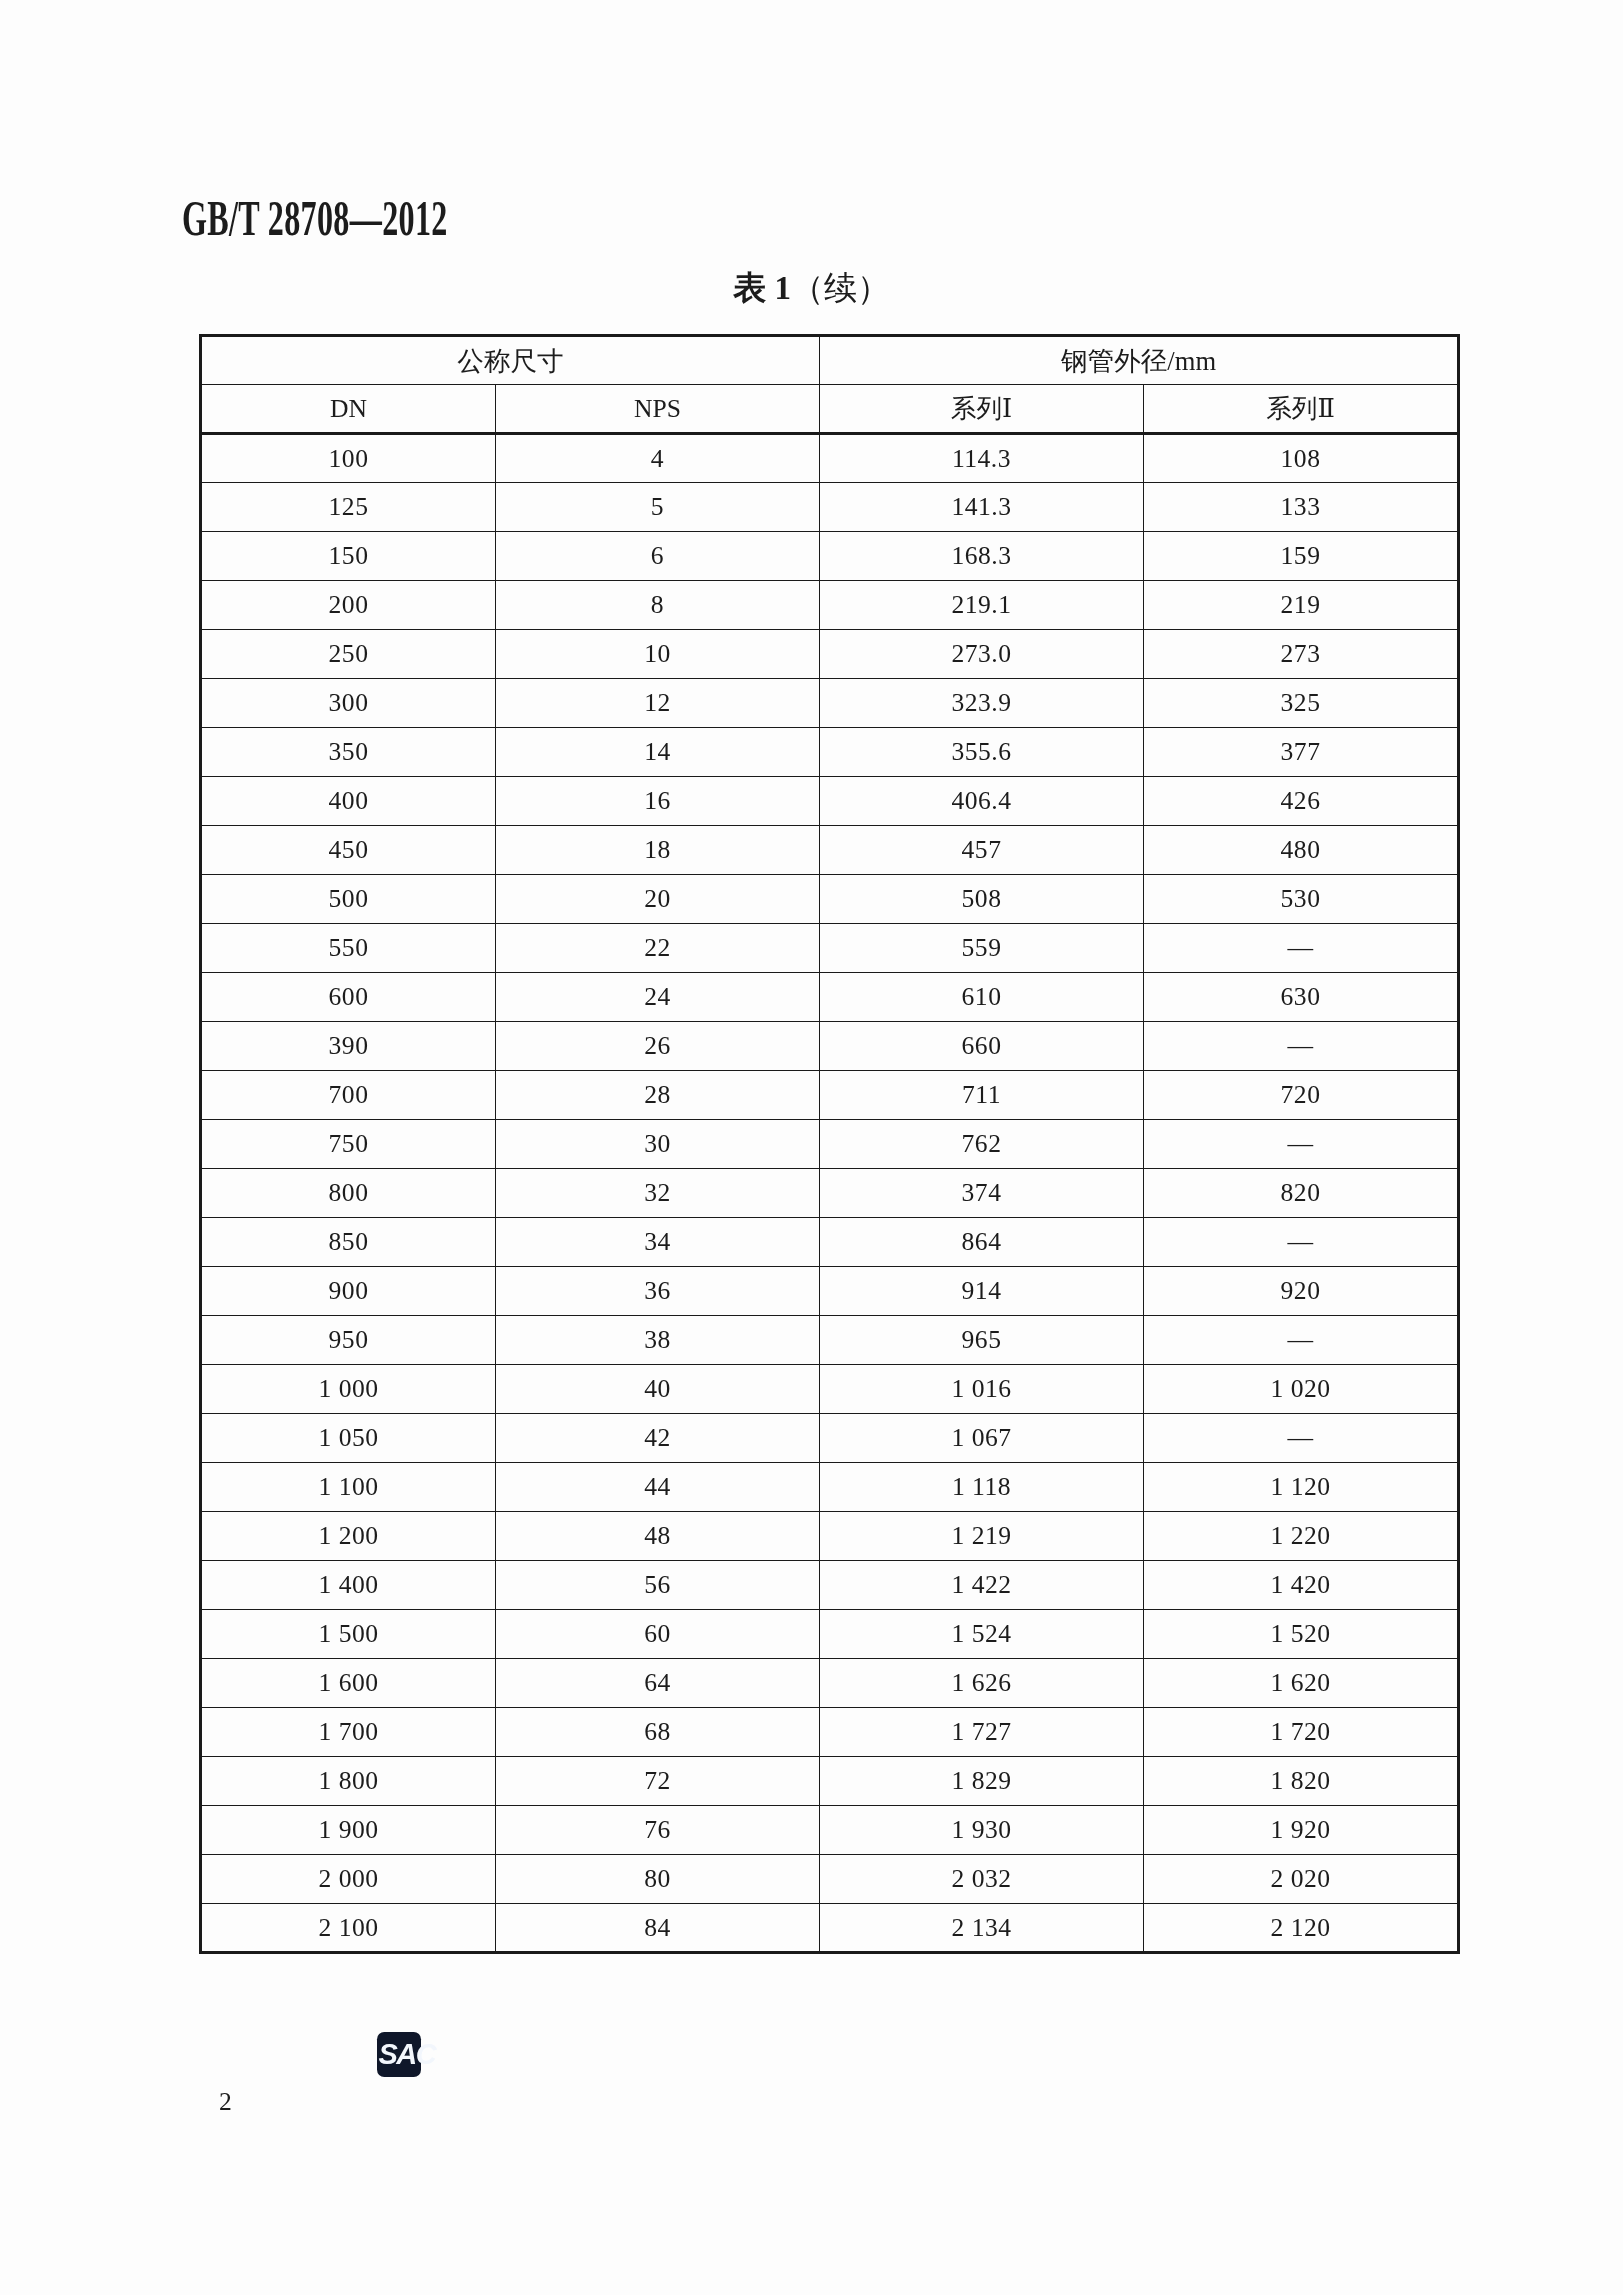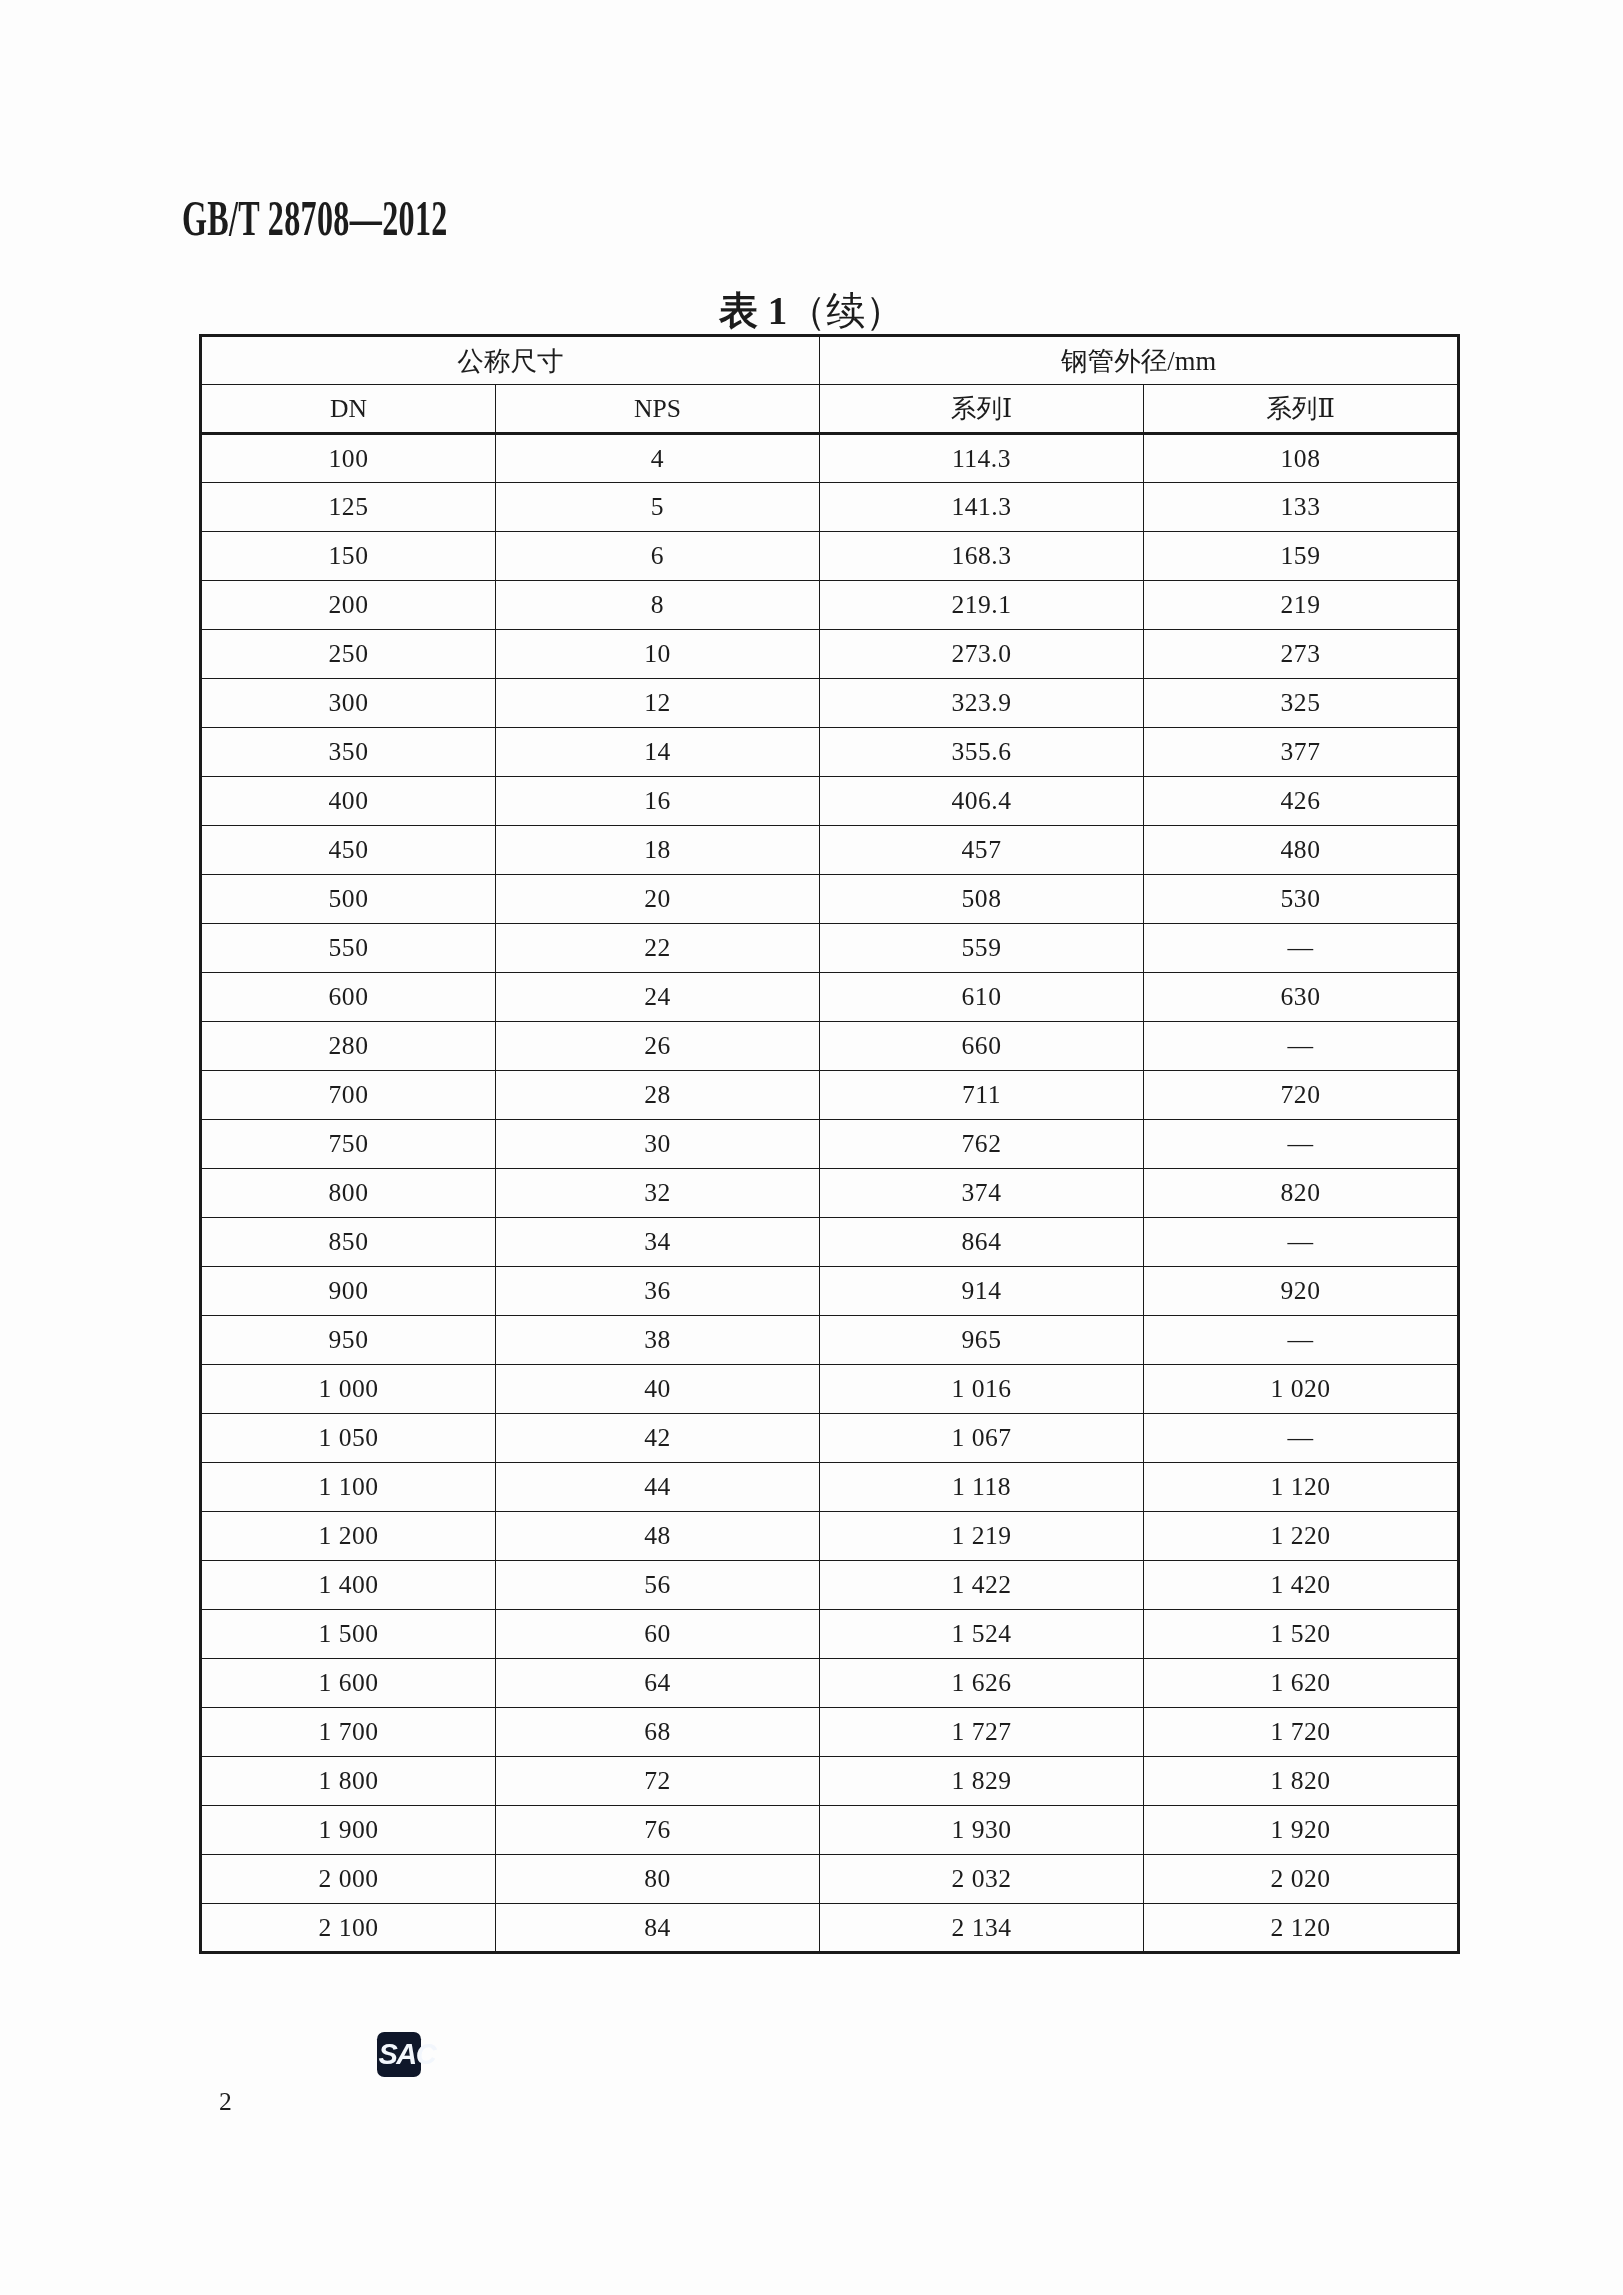--- a/index.html
+++ b/index.html
@@ -28,24 +28,23 @@
     transform-origin: left top;
     white-space: nowrap;
   }
 
   .table-title {
     position: absolute;
     left: 183px;
     top: 270px;
     width: 1257px;
     text-align: center;
-    font-size: 39px;
+    font-size: 33px;
     line-height: 1.1;
     white-space: nowrap;
-    margin-top: 20px;
   }
   .table-title .t-main { font-weight: bold; }
   .table-title .t-suffix { font-weight: normal; }
 
   .table-wrap {
     position: absolute;
     left: 183px;
     top: 334px;
     width: 1450px;
     z-index: 1;
@@ -217,21 +216,21 @@
           <td>559</td>
           <td>—</td>
         </tr>
         <tr>
           <td>600</td>
           <td>24</td>
           <td>610</td>
           <td>630</td>
         </tr>
         <tr>
-          <td>280</td>
+          <td>390</td>
           <td>26</td>
           <td>660</td>
           <td>—</td>
         </tr>
         <tr>
           <td>700</td>
           <td>28</td>
           <td>711</td>
           <td>720</td>
         </tr>

